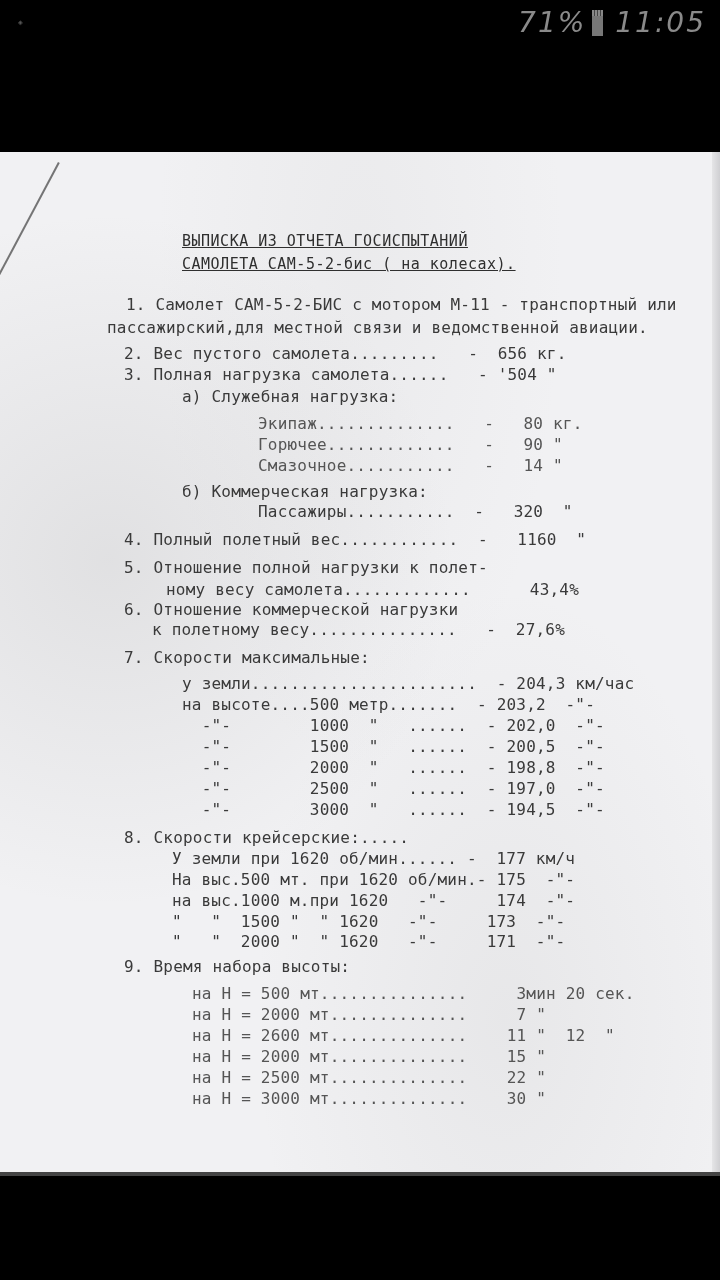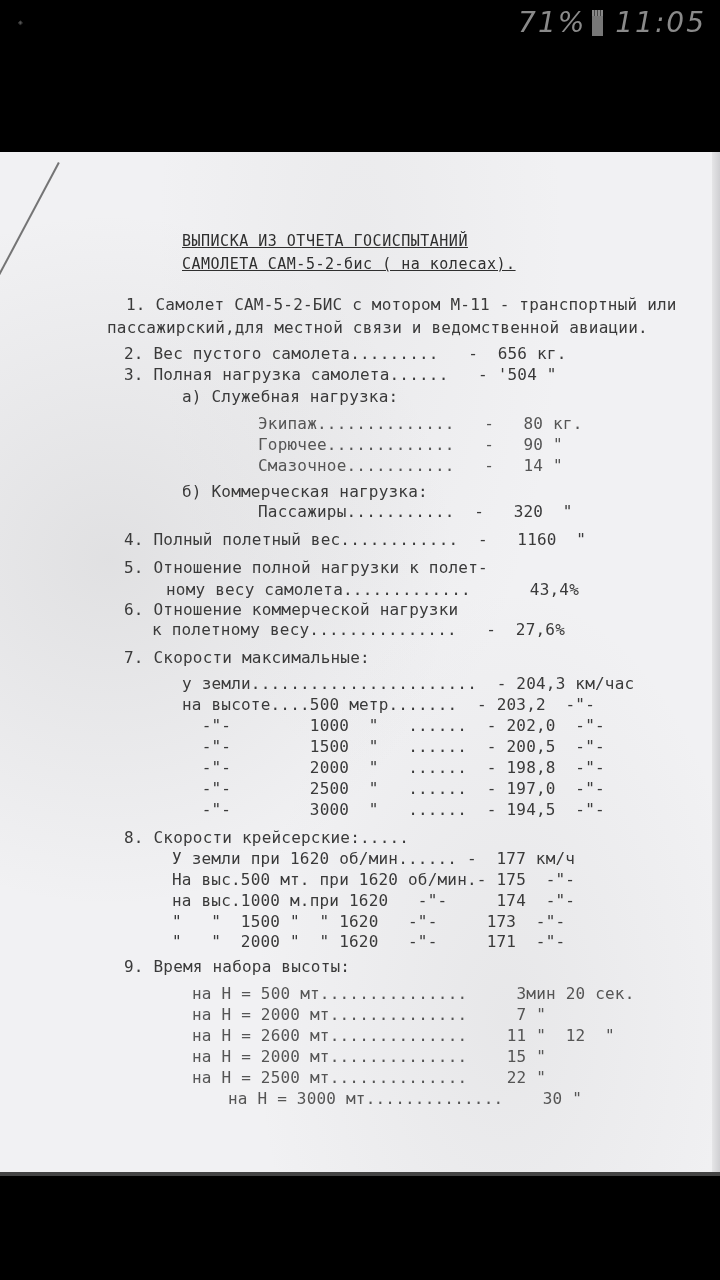--- a/index.html
+++ b/index.html
@@ -101,14 +101,14 @@
   <div class="text" style="left:172px; top:739px;">на выс.1000 м.при 1620   -"-     174  -"-</div>
   <div class="text" style="left:172px; top:760px;">"   "  1500 "  " 1620   -"-     173  -"-</div>
   <div class="text" style="left:172px; top:780px;">"   "  2000 "  " 1620   -"-     171  -"-</div>
 
   <div class="text" style="left:124px; top:805px;">9. Время набора высоты:</div>
   <div class="text faint" style="left:192px; top:832px;">на Н = 500 мт...............     3мин 20 сек.</div>
   <div class="text faint" style="left:192px; top:853px;">на Н = 2000 мт..............     7 "</div>
   <div class="text faint" style="left:192px; top:874px;">на Н = 2600 мт..............    11 "  12  "</div>
   <div class="text faint" style="left:192px; top:895px;">на Н = 2000 мт..............    15 "</div>
   <div class="text faint" style="left:192px; top:916px;">на Н = 2500 мт..............    22 "</div>
-  <div class="text faint" style="left:192px; top:937px;margin-left:36px;">на Н = 3000 мт..............    30 "</div>
+  <div class="text faint" style="left:192px; top:937px;">на Н = 3000 мт..............    30 "</div>
 </div>
 
 </body></html>

